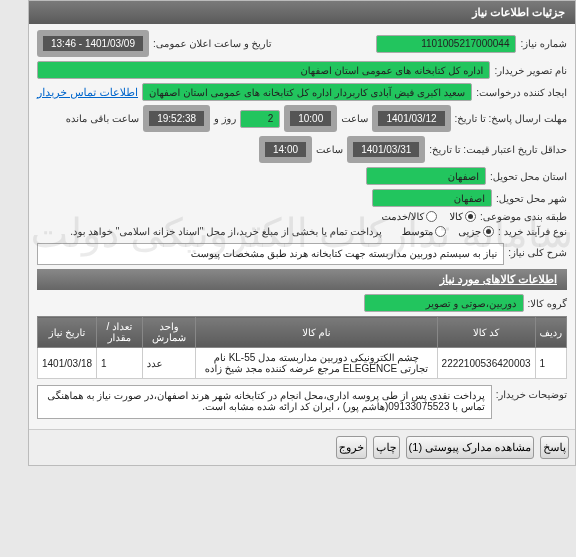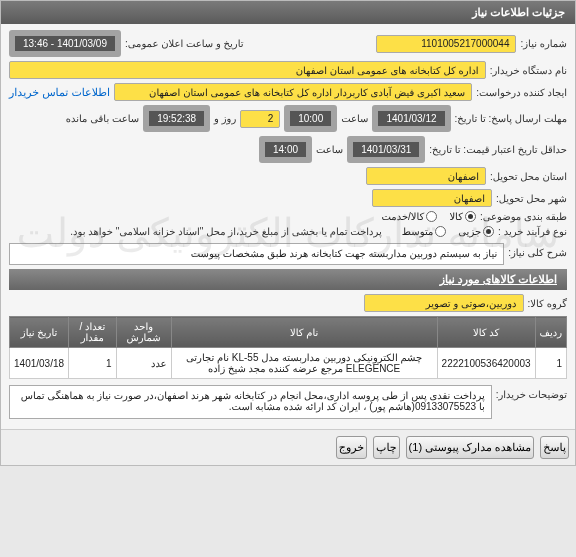--- a/index.html
+++ b/index.html
@@ -29,38 +29,38 @@
   gap: 4px;
   margin-bottom: 4px;
   flex-wrap: wrap;
 }
 .lbl {
   font-size: 10px;
   color: #333;
   white-space: nowrap;
 }
 .val-box {
-  background: #fde047;
+  background: #22c55e;
   border: 1px solid #aaa;
   padding: 2px 6px;
   border-radius: 2px;
   font-size: 10px;
   min-height: 18px;
   display: inline-flex;
   align-items: center;
 }
 .val-dark {
   background: #555;
   color: #fff;
   border: 6px solid #a3a3a3;
   padding: 2px 8px;
   border-radius: 3px;
   font-size: 10px;
 }
-.link-blue { color: #0066cc; cursor: pointer; }
+.link-blue { color: #0066cc; text-decoration: underline; cursor: pointer; }
 .radio-item { display: inline-flex; align-items: center; gap: 2px; margin-left: 8px; font-size: 10px; }
 .radio-dot {
   width: 11px; height: 11px; border: 1px solid #666; border-radius: 50%;
   display: inline-flex; align-items: center; justify-content: center; background:#fff;
 }
 .radio-dot.sel::after { content:''; width:5px; height:5px; background:#333; border-radius:50%; }
 .wide-input {
   background:#fff; border:1px solid #aaa; padding:4px 6px; border-radius:0;
   font-size:10px; width: 100%; min-height: 22px;
 }
@@ -71,61 +71,61 @@
   text-decoration:underline;
 }
 table.grid {
   width:100%; border-collapse: collapse; font-size:10px; margin-top:2px;
 }
 table.grid th {
   background: linear-gradient(#7a7a7a,#5a5a5a); color:#fff; padding:4px; border:1px solid #888;
   font-weight:normal;
 }
 table.grid td {
-  background:#fff; border:1px solid #ccc; padding:4px; text-align:right;
+  background:#fff; border:1px solid #ccc; padding:4px; text-align:left;
 }
 .footer-btns {
   display:flex; gap:6px; padding:6px; justify-content:flex-start;
   background:#eee; border-top:1px solid #ccc;
 }
 .btn {
   background: linear-gradient(#f9f9f9,#d8d8d8);
   border:1px solid #999; border-radius:3px;
   padding:4px 2px; font-size:11px; cursor:pointer;
 }
 .watermark {
   position: absolute;
   top: 50%; left: 50%;
   transform: translate(-50%,-50%);
   font-size: 40px;
   color: rgba(120,120,120,0.15);
   pointer-events: none;
   white-space: nowrap;
 }
-.container { position: relative; }
+.container { position: relative; margin-left: 28px; }
 .flex1 { flex:1; }
 </style>
 </head>
 <body>
 
 <div class="container">
 <div class="panel">
   <div class="panel-header">جزئیات اطلاعات نیاز</div>
   <div class="panel-body">
 
     <div class="row">
       <span class="lbl">شماره نیاز:</span>
       <span class="val-box" style="min-width:140px">1101005217000044</span>
       <span class="flex1"></span>
       <span class="lbl">تاریخ و ساعت اعلان عمومی:</span>
       <span class="val-dark">1401/03/09 - 13:46</span>
     </div>
 
     <div class="row">
-      <span class="lbl">نام دستگاه خریدار:</span>
+      <span class="lbl">نام تصویر خریدار:</span>
       <span class="val-box flex1">اداره کل کتابخانه های عمومی استان اصفهان</span>
     </div>
 
     <div class="row">
       <span class="lbl">ایجاد کننده درخواست:</span>
       <span class="val-box flex1">سعید اکبری فیض آبادی کاربردار اداره کل کتابخانه های عمومی استان اصفهان</span>
       <span class="link-blue">اطلاعات تماس خریدار</span>
     </div>
 
     <div class="row">

